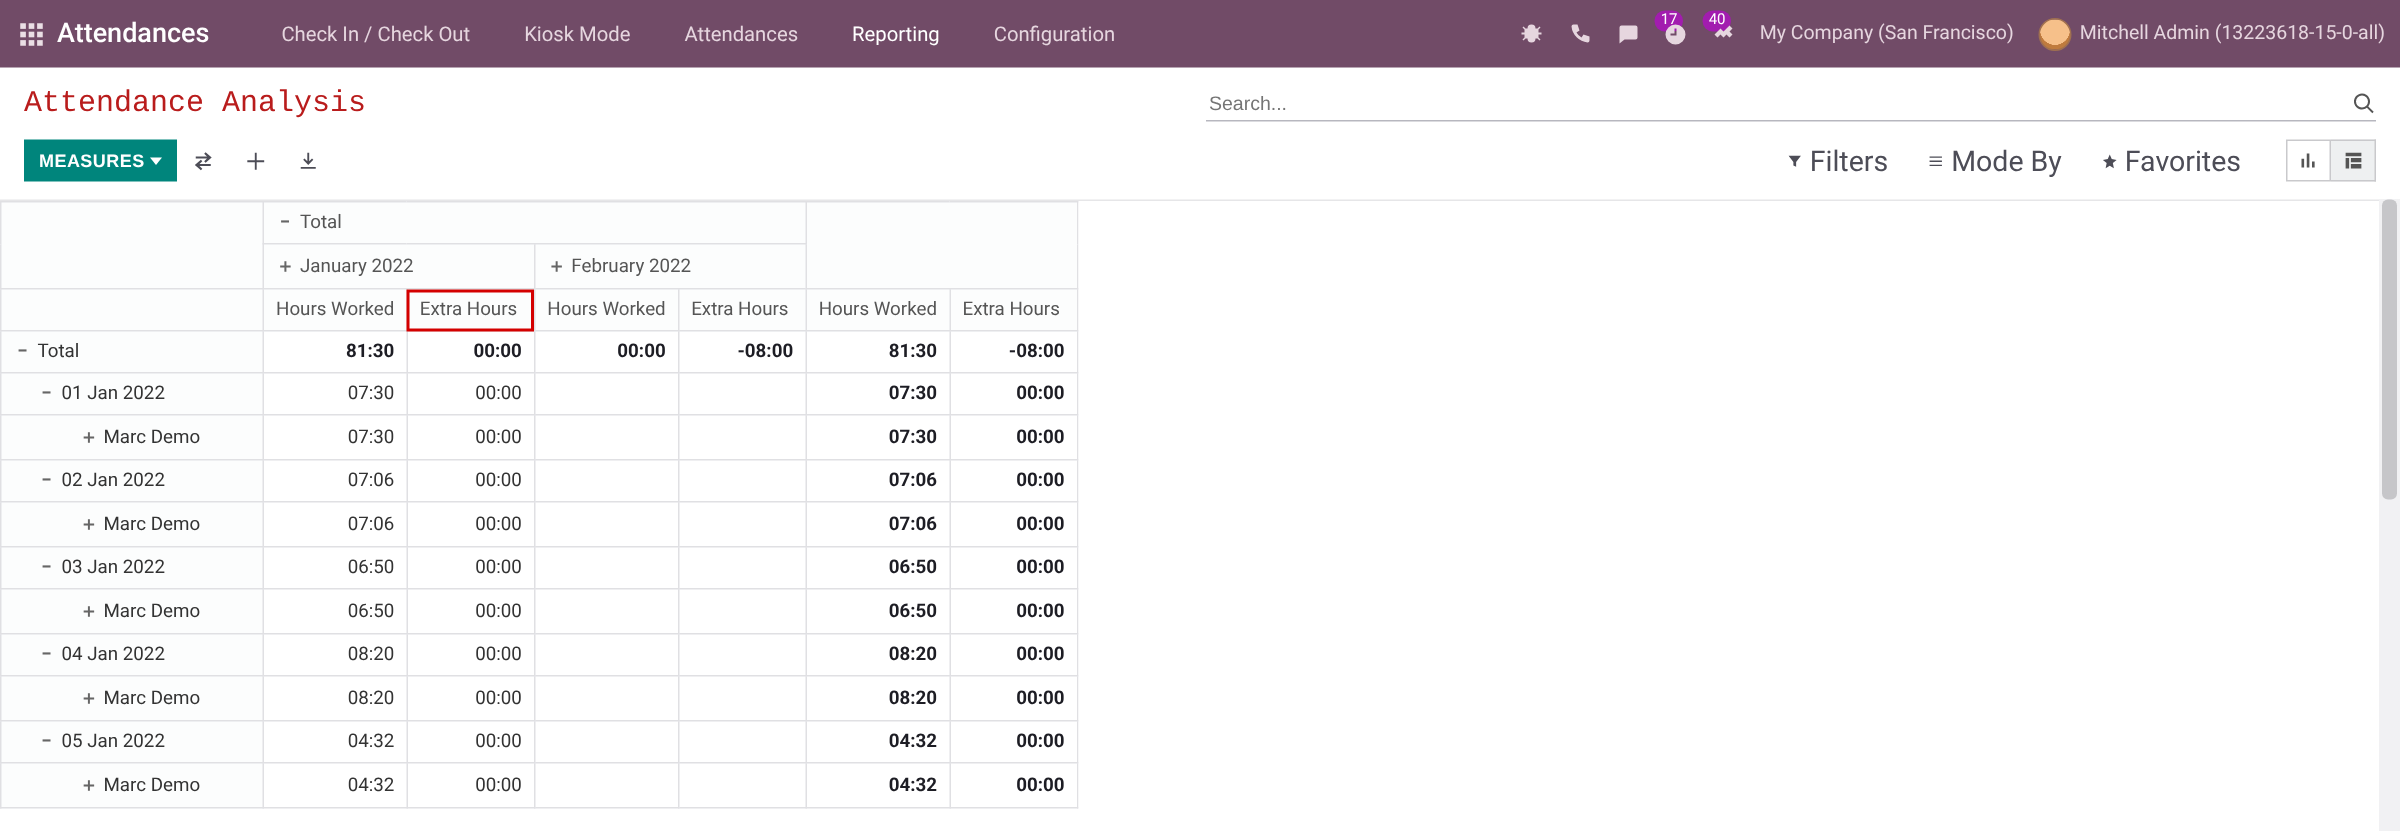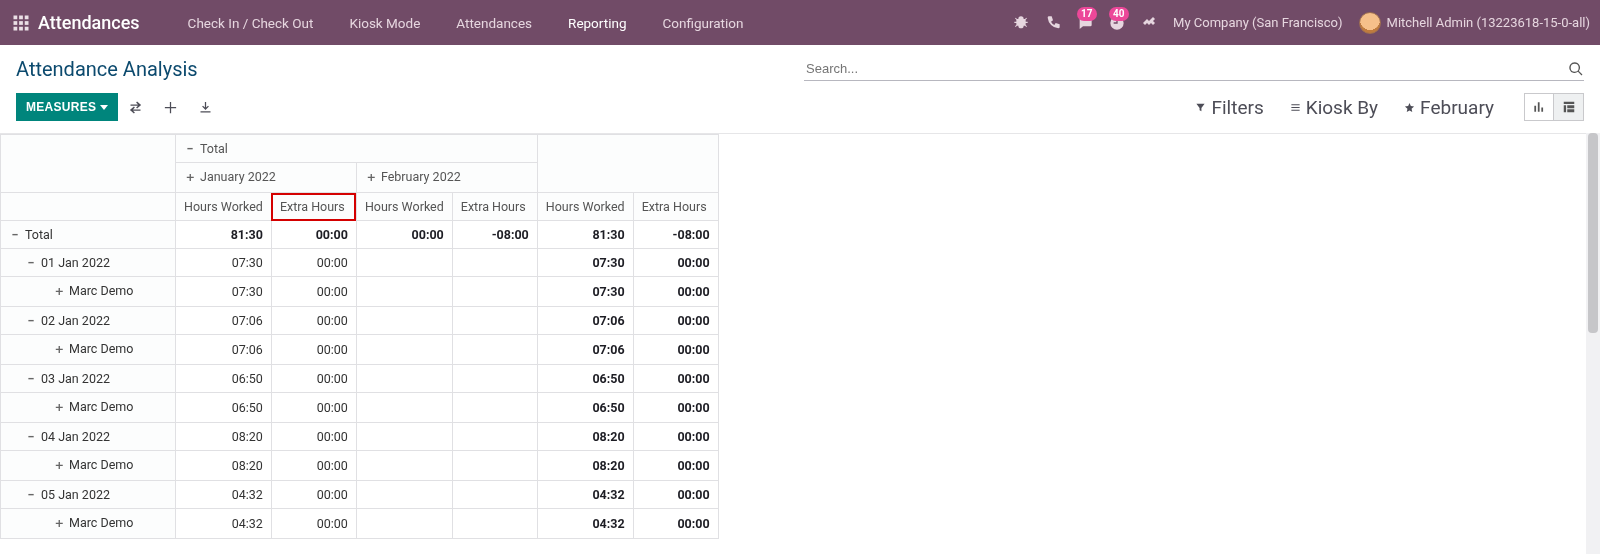--- a/index.html
+++ b/index.html
@@ -8,28 +8,28 @@
   .topnav { display: flex; align-items: center; height: 45px; background: #714b67; color: #eadfe5; padding: 0 10px; }
   .topnav .apps-icon { width: 18px; height: 18px; margin: 0 8px 0 2px; fill: #eadfe5; }
   .topnav .brand { font-size: 18px; font-weight: 500; color: #fff; margin-right: 30px; }
   .topnav .menu { display: flex; }
   .topnav .menu-item { padding: 0 18px; font-size: 13.5px; color: #e6d6df; cursor: pointer; position: relative; }
   .topnav .menu-item.active { color: #fff; }
   .topnav .spacer { flex: 1; }
   .topnav .right { display: flex; align-items: center; gap: 16px; }
   .topnav .icon-btn { position: relative; display: inline-flex; align-items: center; cursor: pointer; }
   .topnav .icon-btn svg { width: 16px; height: 16px; fill: #e6d6df; }
-  .badge { position: absolute; top: -8px; left: 0; background: #ec4899; color: #fff; font-size: 10px; font-weight: 700; padding: 1px 4px; border-radius: 8px; line-height: 12px; }
+  .badge { position: absolute; top: -8px; left: 26px; background: #a21caf; color: #fff; font-size: 10px; font-weight: 400; padding: 1px 4px; border-radius: 8px; line-height: 12px; }
   .topnav .company { font-size: 13px; color: #e6d6df; }
   .topnav .user { display: flex; align-items: center; gap: 6px; font-size: 13px; color: #e6d6df; }
   .avatar { width: 22px; height: 22px; border-radius: 50%; background: radial-gradient(circle at 50% 35%, #f6c08a 0 60%, #bf7b3e 61% 100%); border: 1px solid #a07050; }
 
   
   .subhead { display: flex; align-items: center; justify-content: space-between; padding: 12px 16px 4px; }
-  .page-title { font-size: 20px; color: #0c4a6e; }
+  .page-title { font-size: 20px; color: #b91c1c; font-family: Liberation Mono, monospace; }
   .search-wrap { flex: 1; max-width: 780px; display: flex; align-items: center; border-bottom: 1px solid #b7b7bf; margin-left: 40px; }
   .search-input { flex: 1; border: none; outline: none; font-size: 13px; padding: 4px 2px; color: #be185d; background: transparent; }
   .search-icon { width: 16px; height: 16px; fill: #555; margin-left: 6px; }
 
   
   .ctrl-row { display: flex; align-items: center; padding: 8px 16px 12px; border-bottom: 1px solid #e6e6e8; }
   .btn-measures { background: #00857c; color: #fff; font-weight: 700; font-size: 12px; padding: 7px 10px; border: none; display: inline-flex; align-items: center; gap: 4px; letter-spacing: .3px; cursor: pointer; }
   .btn-measures .caret { border-left: 4px solid transparent; border-right: 4px solid transparent; border-top: 5px solid #fff; }
   .btn-link { background: transparent; border: none; color: #00857c; font-weight: 700; font-size: 12px; letter-spacing: .3px; padding: 7px 10px; cursor: pointer; }
   .tool-icons { display: inline-flex; gap: 20px; margin-left: 10px; }
@@ -158,27 +158,27 @@
     <span class="opt">
       <svg viewBox="0 0 24 24">
           <path d="M3 4h18l-7 9v7l-4-2v-5z"></path>
         </svg>
       <span>Filters</span>
     </span>
     <span class="opt">
       <svg viewBox="0 0 24 24">
           <path d="M3 5h18v2H3zm0 6h18v2H3zm0 6h18v2H3z"></path>
         </svg>
-      <span>Kiosk By</span>
+      <span>Mode By</span>
     </span>
     <span class="opt">
       <svg viewBox="0 0 24 24">
           <path d="M12 2l2.9 6.9L22 10l-5.5 4.7L18 22l-6-3.6L6 22l1.5-7.3L2 10l7.1-1.1z"></path>
         </svg>
-      <span>February</span>
+      <span>Favorites</span>
     </span>
   </div>
 
   <div class="view-switch">
     <span class="vs">
       <svg viewBox="0 0 24 24">
           <path d="M4 20V10h3v10zm6 0V4h3v16zm6 0v-7h3v7z"></path>
         </svg>
     </span>
     <span class="vs active">

